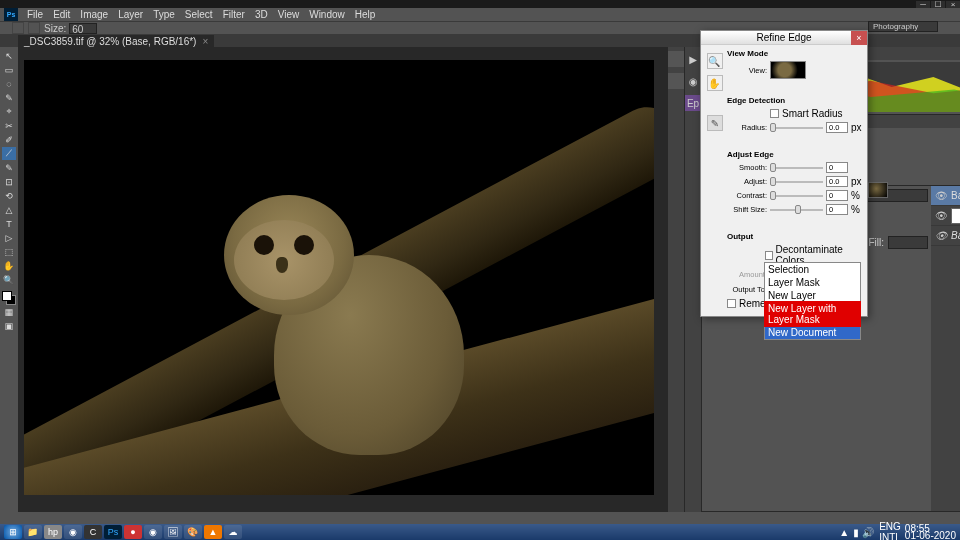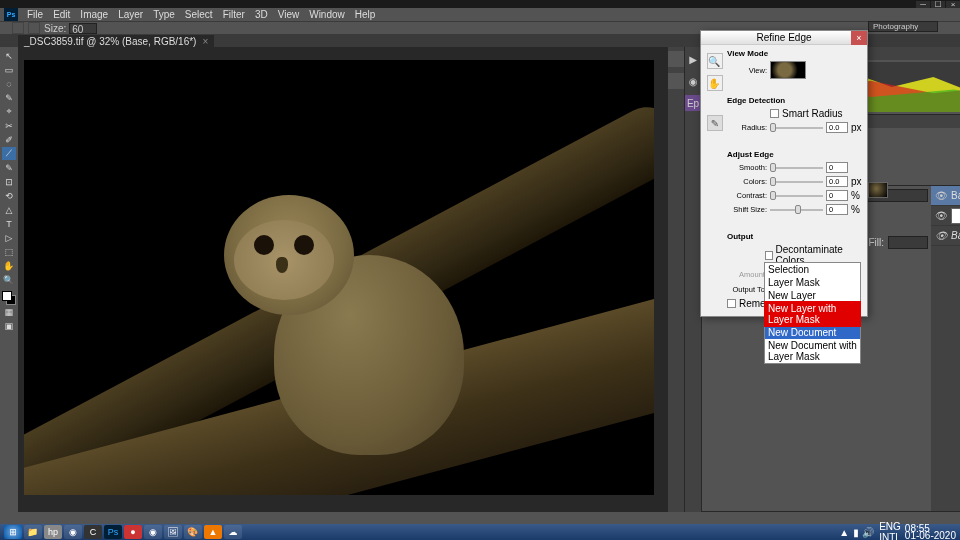--- a/index.html
+++ b/index.html
@@ -334,21 +334,21 @@
         <div class="row">
             <span class="lbl">Smooth:</span>
             <div class="slider">
               <div class="track"></div>
               <div class="thumb" style="left:0"></div>
             </div>
             <div class="num">0</div>
             <span class="unit"></span>
           </div>
         <div class="row">
-            <span class="lbl">Colors:</span>
+            <span class="lbl">Adjust:</span>
             <div class="slider">
               <div class="track"></div>
               <div class="thumb" style="left:0"></div>
             </div>
             <div class="num">0.0</div>
             <span class="unit">px</span>
           </div>
         <div class="row">
             <span class="lbl">Contrast:</span>
             <div class="slider">
@@ -398,21 +398,20 @@
     </div>
   </div>
 </div>
 
 <div class="dropdown-list">
   <div class="opt">Selection</div>
   <div class="opt">Layer Mask</div>
   <div class="opt">New Layer</div>
   <div class="opt hl">New Layer with Layer Mask</div>
   <div class="opt sel">New Document</div>
-  <div class="opt">New Document with Layer Mask</div>
 </div>
 
 <div class="taskbar">
   <div class="tb" style="background:radial-gradient(circle,#7ad,#05a)">⊞</div>
   <div class="tb">📁</div>
   <div class="tb" style="background:#888">hp</div>
   <div class="tb">◉</div>
   <div class="tb" style="background:#333">C</div>
   <div class="tb" style="background:#001e36;color:#31a8ff">Ps</div>
   <div class="tb" style="background:#c33">●</div>

